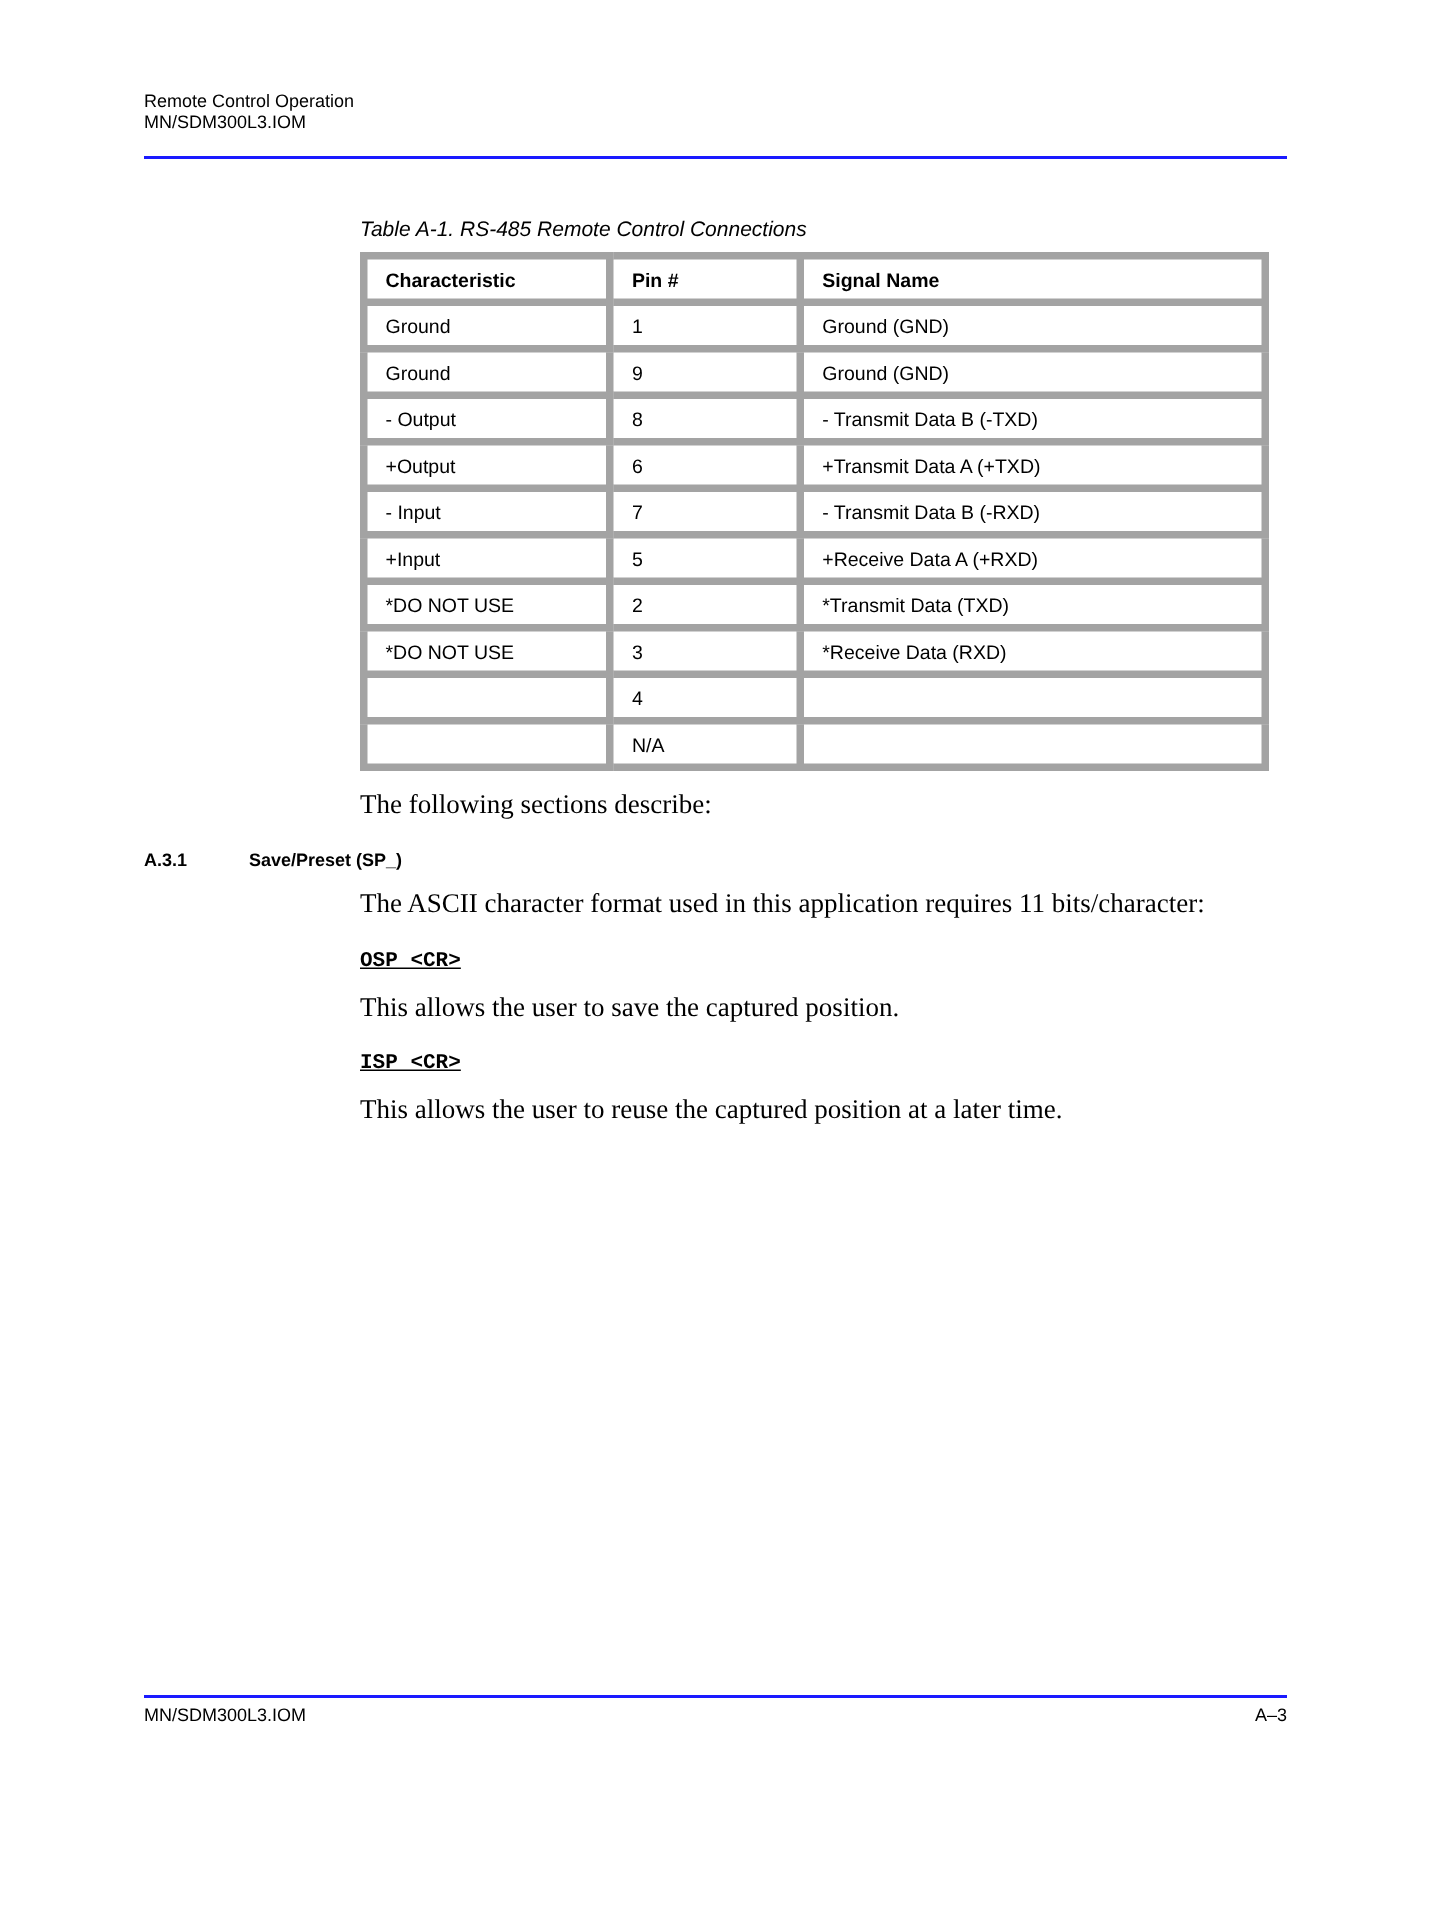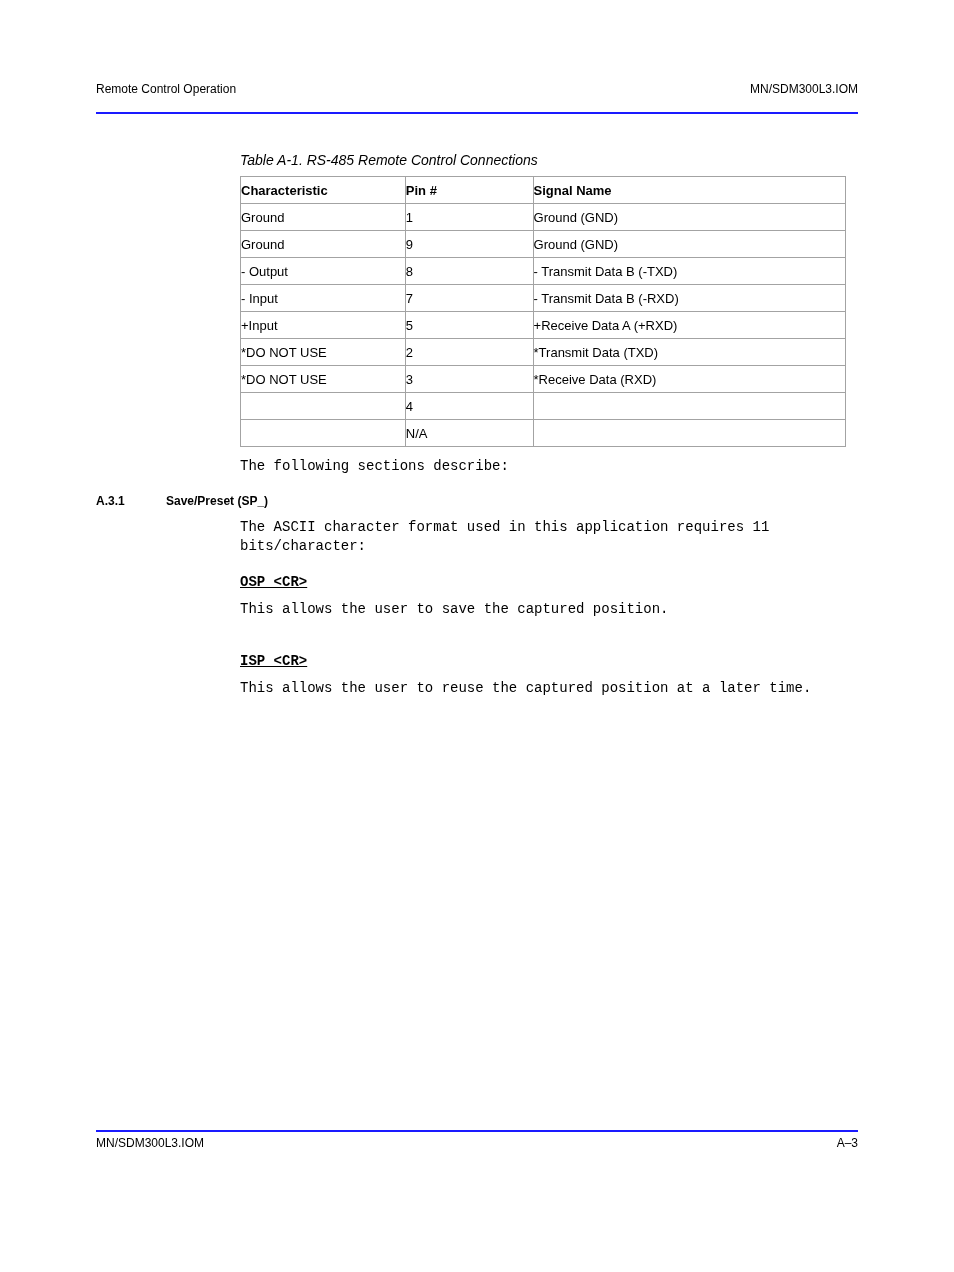--- a/index.html
+++ b/index.html
@@ -44,22 +44,22 @@
     font-style: italic;
     font-weight: 400;
     margin: 38px 0 8px 144px;
   }
   table.spec {
     border-collapse: collapse;
     margin-left: 144px;
     width: 606px;
   }
   table.spec th, table.spec td {
-    border: 1px solid #a3a3a3;
-    padding: 4px 0;
+    border: 5px solid #a3a3a3;
+    padding: 4px 12px;
     font-family: Arial, Helvetica, sans-serif;
     font-size: 13px;
     text-align: left;
     vertical-align: middle;
     height: 18px;
   }
   table.spec th {
     font-weight: 700;
   }
   table.spec col.c1 { width: 165px; }
@@ -73,22 +73,22 @@
     margin: 40px 0 6px 0;
   }
   .section-num { display:inline-block; width: 70px; }
   h3.sub {
     font-family: Arial, Helvetica, sans-serif;
     font-size: 12px;
     font-weight: 700;
     margin: 18px 0 6px 0;
   }
   .body-text {
-    font-family: Liberation Mono, monospace;
-    font-size: 14px;
+    font-family: Liberation Serif, serif;
+    font-size: 18px;
     margin: 10px 0 4px 144px;
     line-height: 1.35;
   }
   .indent-block { margin-left: 144px; }
   .mono {
     font-family: "Courier New", Courier, monospace;
     font-size: 14px;
     font-weight: 700;
     text-decoration: underline;
   }
@@ -101,21 +101,21 @@
     justify-content: space-between;
     font-family: Arial, Helvetica, sans-serif;
     font-size: 12px;
   }
 </style>
 </head>
 <body>
 
 <div class="page">
 
-  <div class="header-row" style="margin-top:22px;">
+  <div class="header-row" style="margin-top:0;flex-direction:column;">
     <span>Remote Control Operation</span>
     <span>MN/SDM300L3.IOM</span>
   </div>
 
   <hr class="top-rule">
 
   <div class="table-caption">Table A-1. RS-485 Remote Control Connections</div>
 
   <table class="spec">
     <colgroup>
@@ -140,20 +140,25 @@
         <td>Ground</td>
         <td>9</td>
         <td>Ground (GND)</td>
       </tr>
       <tr>
         <td>- Output</td>
         <td>8</td>
         <td>- Transmit Data B (-TXD)</td>
       </tr>
       <tr>
+        <td>+Output</td>
+        <td>6</td>
+        <td>+Transmit Data A (+TXD)</td>
+      </tr>
+      <tr>
         <td>- Input</td>
         <td>7</td>
         <td>- Transmit Data B (-RXD)</td>
       </tr>
       <tr>
         <td>+Input</td>
         <td>5</td>
         <td>+Receive Data A (+RXD)</td>
       </tr>
       <tr>
@@ -186,21 +191,21 @@
     <span class="section-num">A.3.1</span><span>Save/Preset (SP_)</span>
   </h3>
 
   <div class="body-text">The ASCII character format used in this application requires 11 bits/character:</div>
 
   <div class="indent-block" style="margin-top:16px;">
     <span class="mono">OSP &lt;CR&gt;</span>
   </div>
   <div class="body-text">This allows the user to save the captured position.</div>
 
-  <div class="indent-block" style="margin-top:32px;">
+  <div class="indent-block" style="margin-top:16px;">
     <span class="mono">ISP &lt;CR&gt;</span>
   </div>
   <div class="body-text">This allows the user to reuse the captured position at a later time.</div>
 
 </div>
 
 <hr class="bottom-rule">
 
 <div class="footer">
   <span>MN/SDM300L3.IOM</span>

